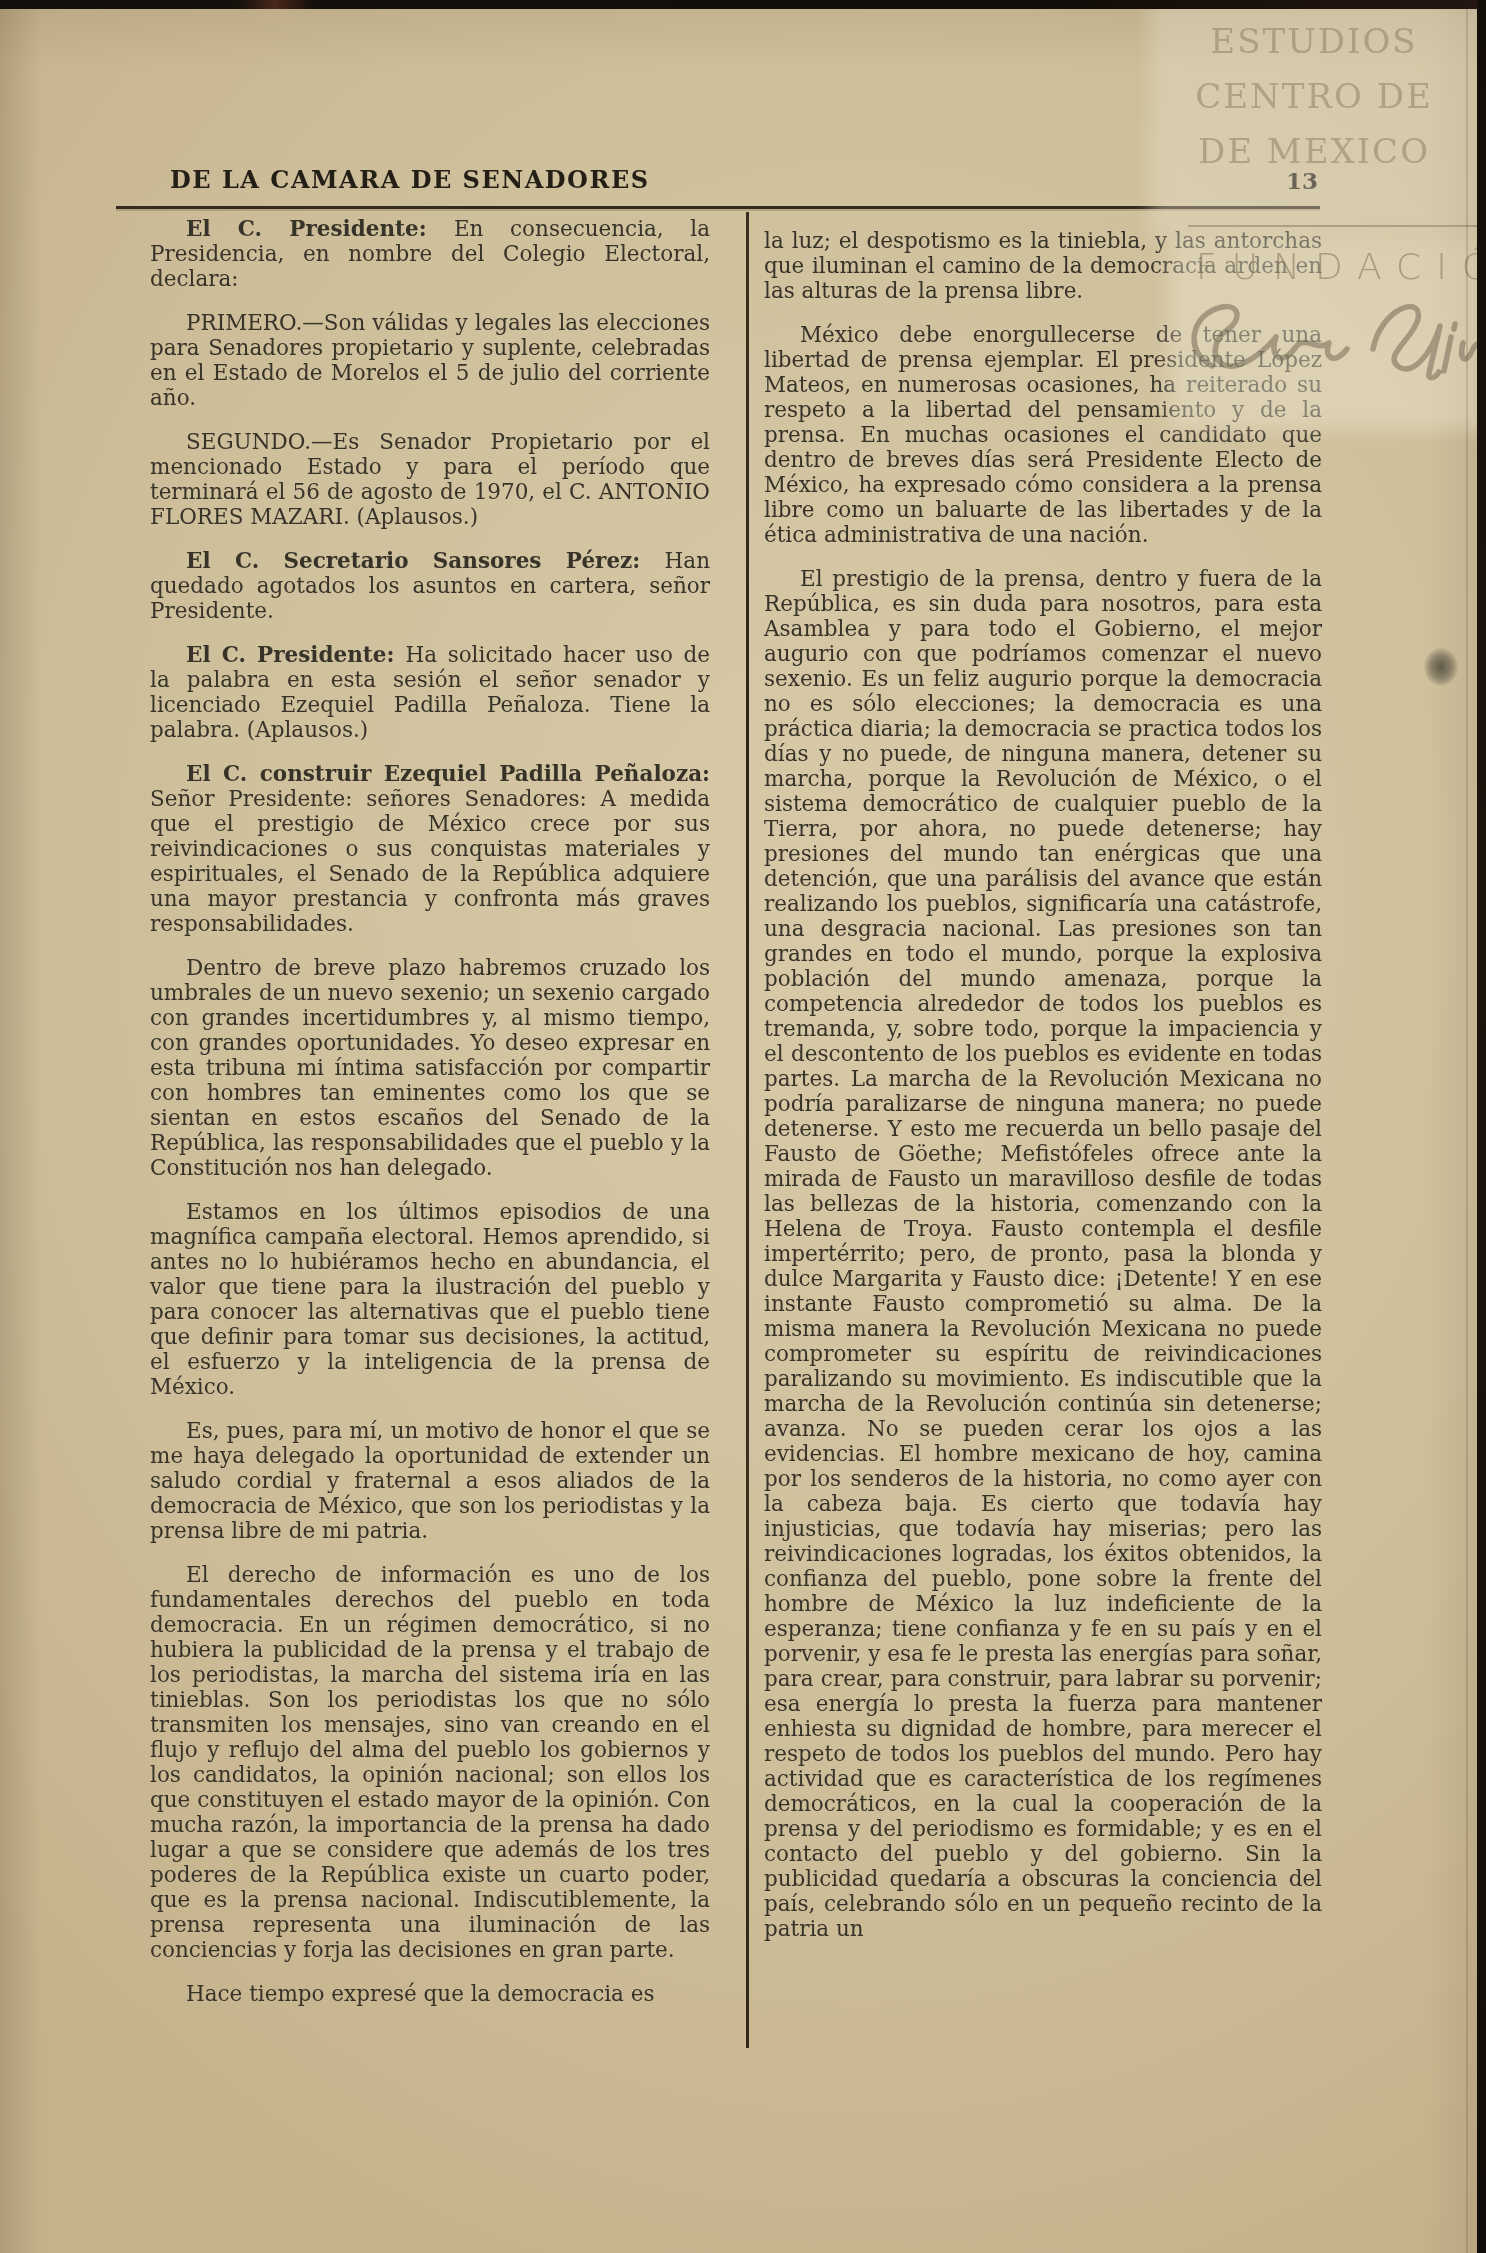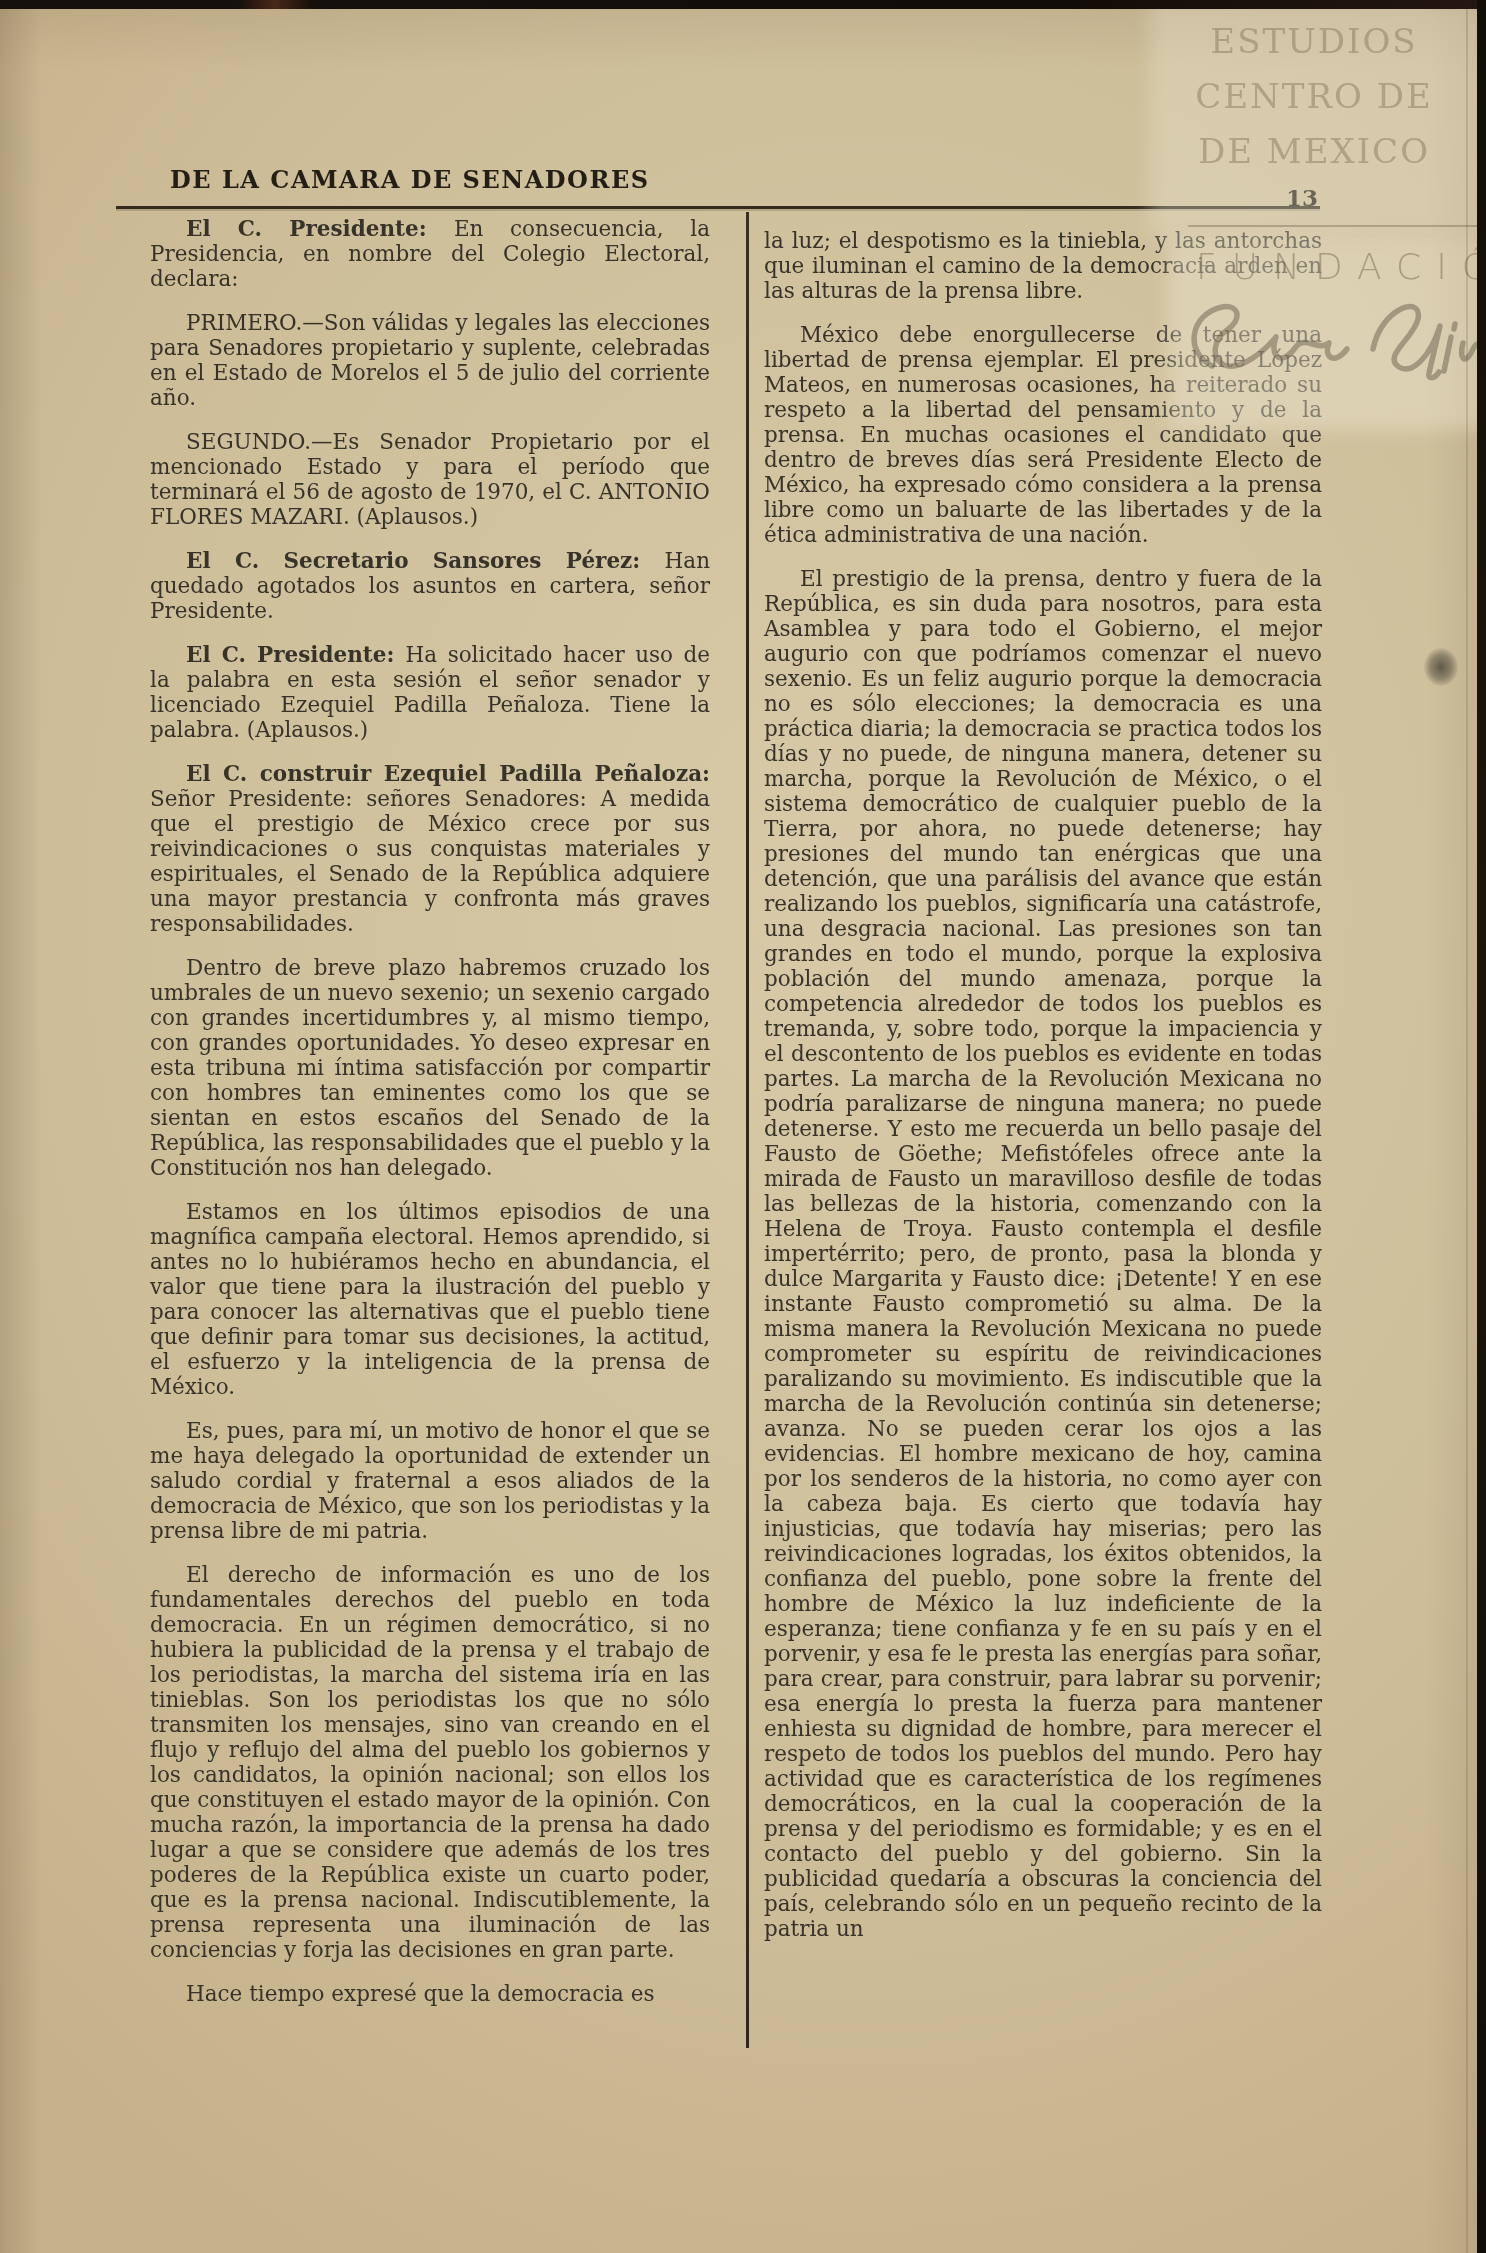--- a/index.html
+++ b/index.html
@@ -22,21 +22,21 @@
   }
   .right-bar{
     position:absolute;right:0;top:0;width:9px;height:2253px;
     background:linear-gradient(180deg,#130d08,#1d140c 40%,#120c08);
   }
   .crease{position:absolute;left:1466px;top:9px;width:2px;height:2244px;background:rgba(70,52,34,0.16);}
   .header-title{
     position:absolute;left:170px;top:168px;width:700px;text-align:left;
     font-weight:bold;font-size:24px;line-height:1;letter-spacing:1.5px;color:#241f16;
   }
-  .page-number{position:absolute;left:1286px;top:169px;font-weight:bold;font-size:23px;line-height:1;color:#241f16;margin-top:17px;}
+  .page-number{position:absolute;left:1286px;top:169px;font-weight:bold;font-size:23px;line-height:1;color:#241f16;}
   .header-rule{position:absolute;left:116px;top:206px;width:1204px;height:3px;background:#342b1e;box-shadow:0 2px 0 rgba(51,42,29,0.18);}
   .edge-rule{position:absolute;left:1188px;top:225px;width:298px;height:2px;background:rgba(90,72,48,0.55);}
   .divider{
     position:absolute;left:746px;top:212px;width:3px;height:1836px;
     background:linear-gradient(180deg,#3a2f20,#2e2517 30%,#3a2f20 70%,#30271a);
   }
   .col{
     position:absolute;top:216px;
     font-size:21.5px;line-height:25px;color:#373329;
     text-align:justify;

